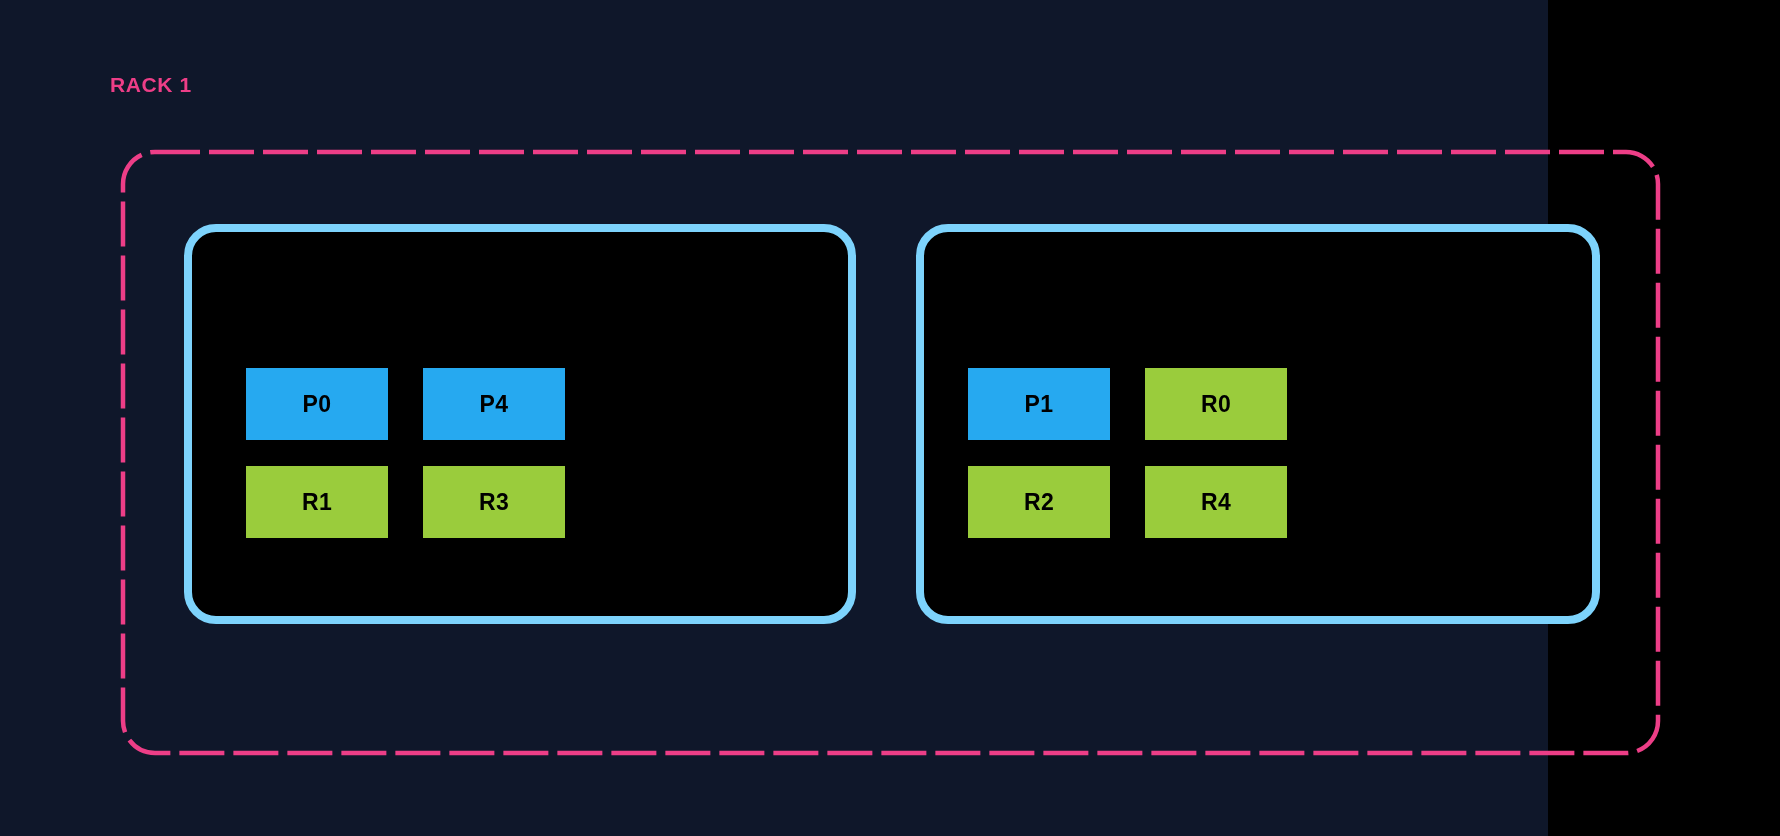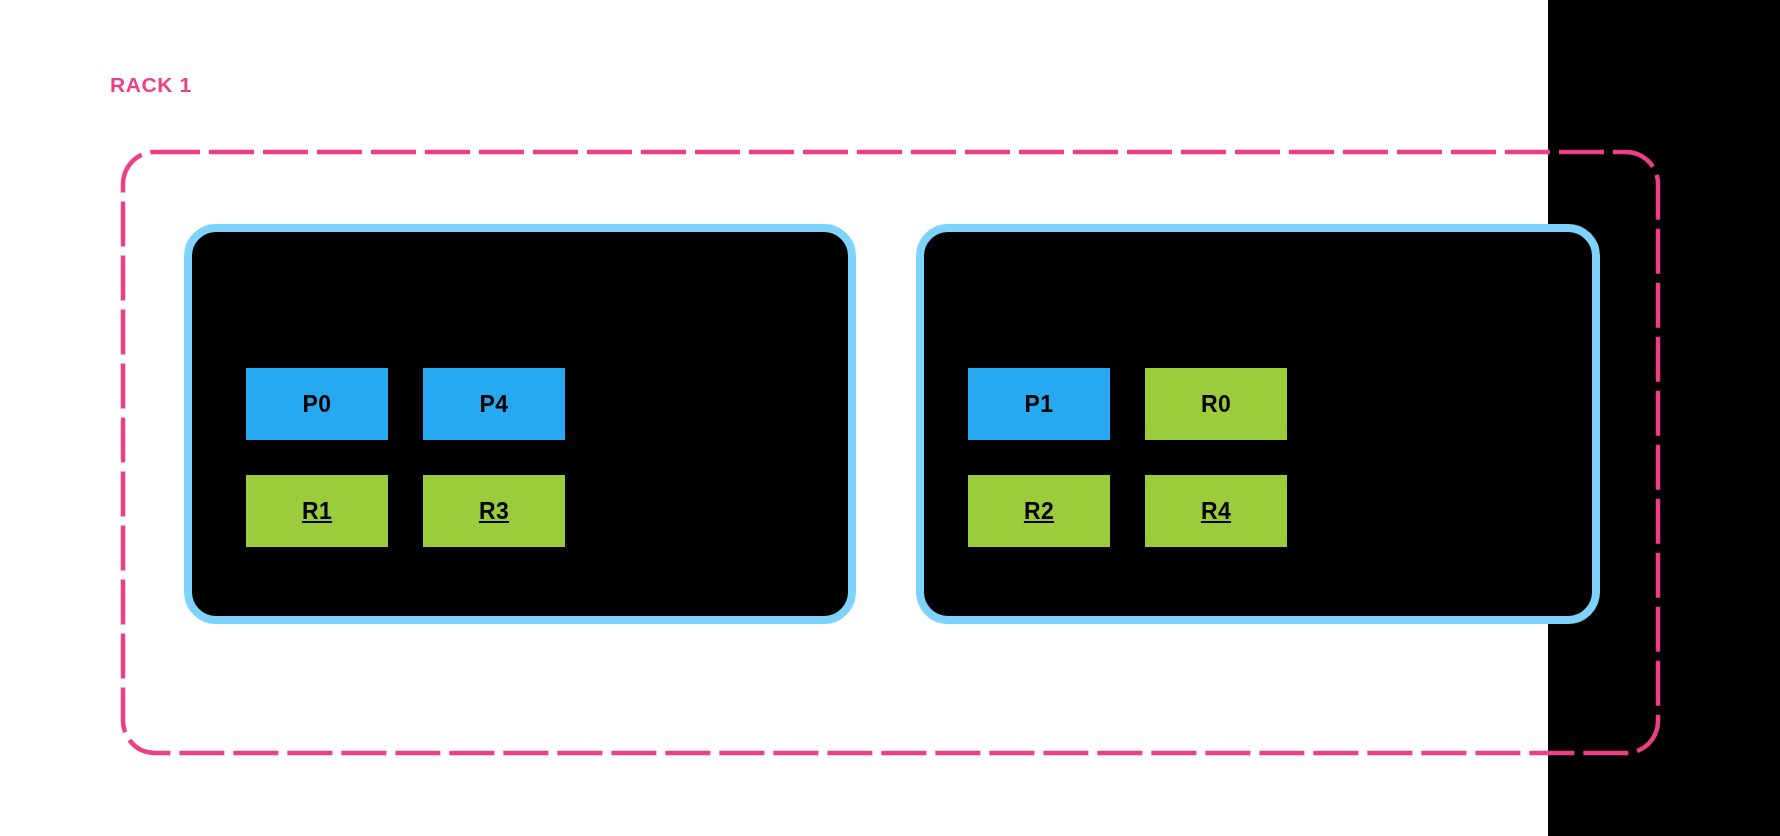--- a/index.html
+++ b/index.html
@@ -11,21 +11,21 @@
   body {
     width: 1780px;
     height: 836px;
     overflow: hidden;
     font-family: "Liberation Sans", sans-serif;
   }
   #stage {
     position: relative;
     width: 1548px;
     height: 836px;
-    background: #ffffff;
+    background: #0f172a;
   }
 
   
   .rack-label {
     position: absolute;
     left: 110px;
     top: 74px;
     font-size: 21px;
     font-weight: bold;
     letter-spacing: 0.6px;
@@ -85,21 +85,21 @@
     left: 0;
     width: 100%;
     height: 72px;
     display: flex;
     flex-direction: row;
     align-items: flex-start;
   }
   .panel-left  .node-row { padding-left: 54px; }
   .panel-right .node-row { padding-left: 44px; }
   .node-row.row-primary  { top: 136px; }
-  .node-row.row-replica  { top: 243px; text-decoration: underline; }
+  .node-row.row-replica  { top: 234px; }
 
   .node-box {
     width: 142px;
     height: 72px;
     margin-right: 35px;
     display: flex;
     align-items: center;
     justify-content: center;
     font-size: 23px;
     font-weight: bold;

